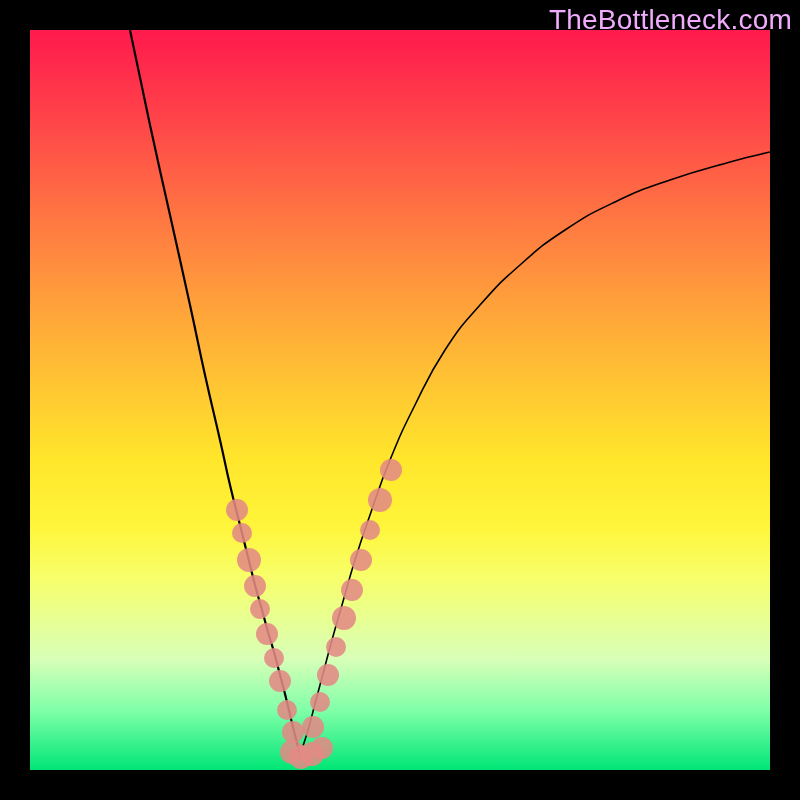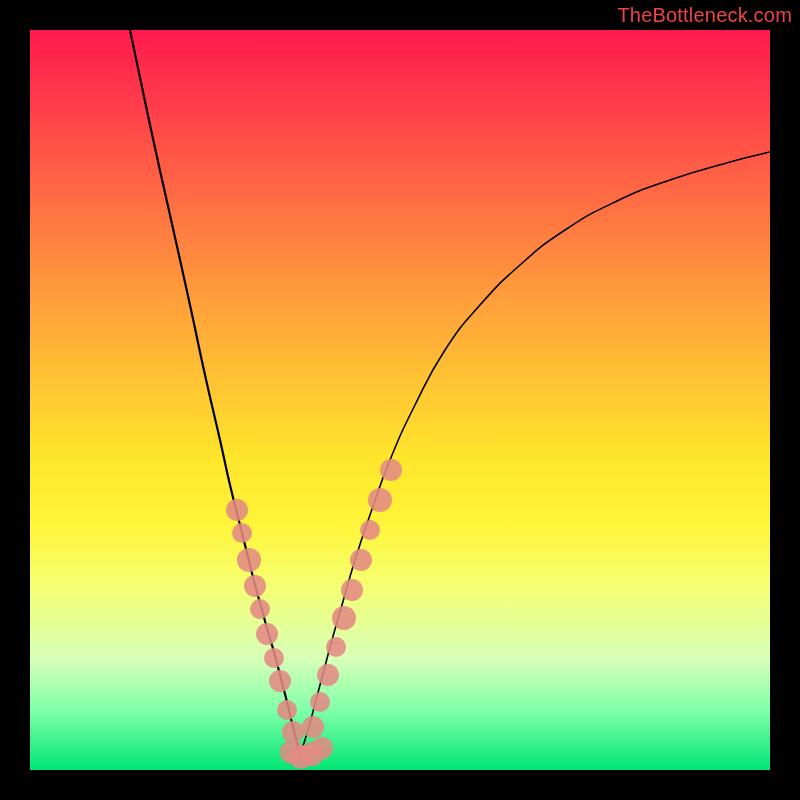--- a/index.html
+++ b/index.html
@@ -38,22 +38,22 @@
       #d8ffb8 85%,
       #7fffa8 92%,
       #00e676 100%
     );
     overflow: hidden;
   }
   .watermark {
     position: absolute;
     top: 4px;
     right: 8px;
-    color: #ef4444;
-    font-size: 20px;
+    color: #f0abfc;
+    font-size: 28px;
     font-weight: 500;
     letter-spacing: 0.2px;
     z-index: 10;
   }
   svg.curves {
     position: absolute;
     top: 0;
     left: 0;
     width: 740px;
     height: 740px;

